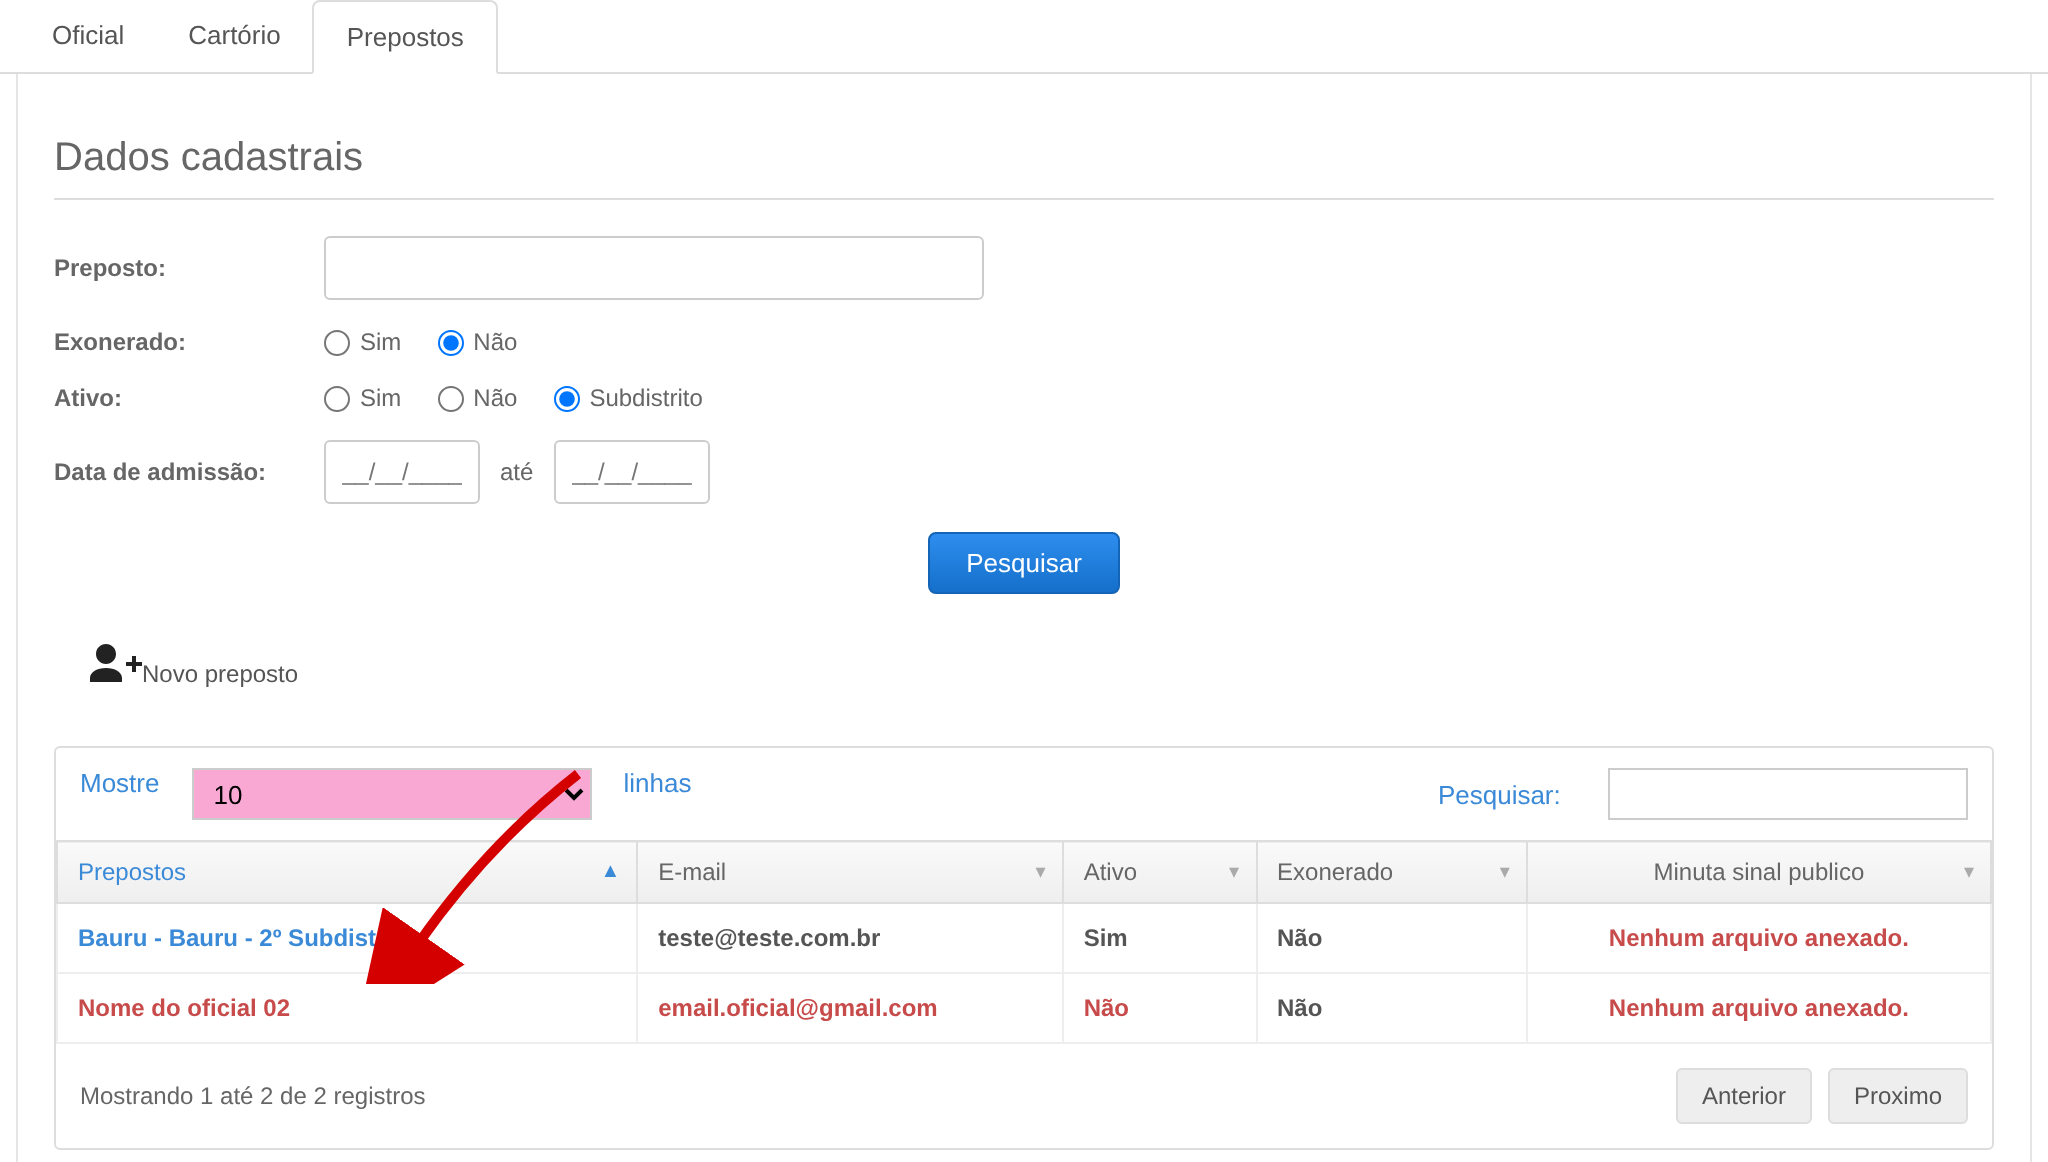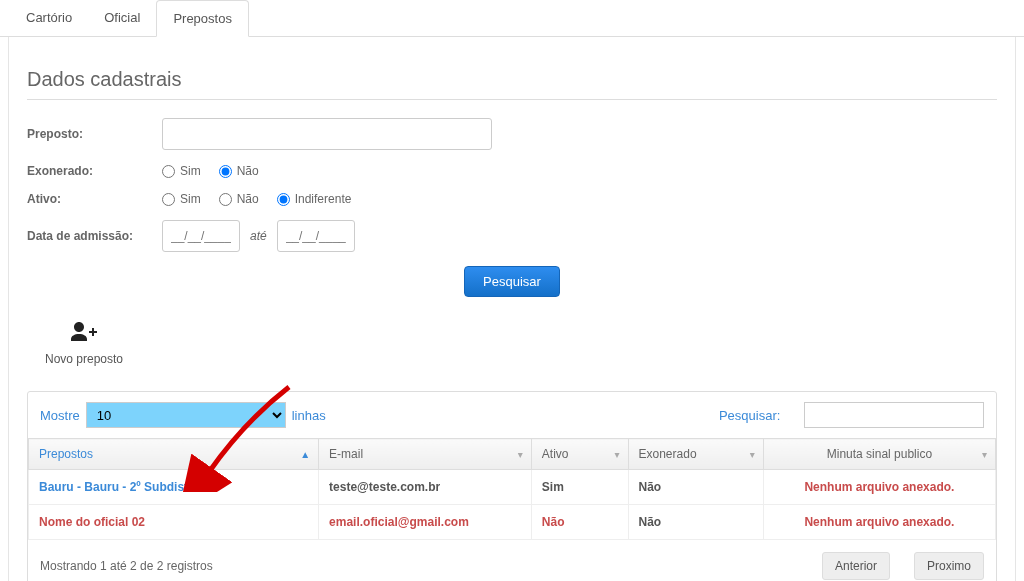--- a/index.html
+++ b/index.html
@@ -11,67 +11,67 @@
     
     .panel { border: 1px solid #e5e5e5; border-top: none; margin: 0 8px; padding: 15px 18px 20px; border-radius: 0 0 4px 4px; }
     
     .section-title { font-size: 20px; color: #666; font-weight: 300; margin-bottom: 8px; margin-top: 16px; }
     .section-hr { border: none; border-top: 1px solid #ddd; margin-bottom: 18px; }
     
     .form-row { display: flex; align-items: center; margin-bottom: 14px; }
     .form-label { width: 135px; font-weight: bold; color: #666; font-size: 12px; }
     .form-input { width: 330px; height: 32px; border: 1px solid #ccc; border-radius: 3px; padding: 4px 8px; font-size: 13px; }
     .date-input { width: 78px; height: 32px; border: 1px solid #ccc; border-radius: 3px; padding: 4px 8px; font-size: 12px; color: #999; text-align: left; }
-    .date-sep { margin: 0 10px; font-size: 12px; color: #666; font-style: italic; }
+    .date-sep { margin: 0 10px; font-size: 12px; color: #666; }
     
     .radio-group { display: flex; align-items: center; gap: 6px; }
     .radio-item { display: flex; align-items: center; margin-right: 12px; }
     .radio-item input { margin-right: 5px; }
     .radio-item label { font-size: 12px; color: #666; }
     
     .btn-primary { background: linear-gradient(to bottom, #2e8def, #1470c9); color: #fff; border: 1px solid #1465b8; padding: 7px 18px; border-radius: 4px; cursor: pointer; font-size: 13px; display: block; margin: 10px auto 0; }
     
-    .novo-block { margin: 25px 0 25px 18px; display: inline-flex; flex-direction: column; align-items: center; cursor: pointer; }
+    .novo-block { margin: 25px 0 25px 18px; display: inline-flex; align-items: center; cursor: pointer; }
     .novo-icon { font-size: 22px; color: #222; line-height: 1; }
     .novo-label { font-size: 12px; color: #555; margin-top: 4px; }
     
     .table-wrap { border: 1px solid #ddd; border-radius: 3px; }
     .table-top { display: flex; justify-content: space-between; align-items: center; padding: 10px 12px; }
-    .table-top-left { display: flex; align-items: center; gap: 6px; }
+    .table-top-left { display: flex; gap: 16px; }
     .mostre-label { color: #3b8ad8; font-size: 13px; }
-    .mostre-select { width: 200px; height: 26px; border: 1px solid #ccc; background: #7dd3fc; font-size: 13px; padding: 0 6px; }
+    .mostre-select { width: 200px; height: 26px; border: 1px solid #ccc; background: #f9a8d4; font-size: 13px; padding: 0 6px; }
     .linhas-label { color: #3b8ad8; font-size: 13px; }
     .pesquisar-label { color: #3b8ad8; font-size: 13px; margin-right: 20px; }
     .pesquisar-input { width: 180px; height: 26px; border: 1px solid #ccc; padding: 3px 6px; }
     
     table { width: 100%; border-collapse: collapse; }
     th { background: linear-gradient(to bottom, #fafafa, #eee); border: 1px solid #ddd; padding: 8px 10px; text-align: left; font-size: 12px; color: #666; font-weight: normal; position: relative; }
     th.sorted { color: #3b8ad8; }
     th.center { text-align: center; }
     .sort-indicator { position: absolute; right: 8px; top: 50%; transform: translateY(-50%); font-size: 10px; color: #aaa; }
     .sort-indicator.active { color: #3b8ad8; }
     td { border: 1px solid #eee; padding: 10px; font-size: 12px; color: #555; font-weight: bold; }
     td.link { color: #3b8ad8; cursor: pointer; }
     td.red { color: #c84b4b; }
     td.center { text-align: center; }
     tr.row2 td.link { color: #c84b4b; }
     
     .table-bottom { display: flex; justify-content: space-between; align-items: center; padding: 12px; }
     .table-info { font-size: 12px; color: #666; }
-    .pager { display: flex; gap: 24px; margin-left: 20px; }
+    .pager { display: flex; gap: 8px; margin-left: 20px; }
     .pager-btn { background: #eee; border: 1px solid #ddd; padding: 6px 12px; font-size: 12px; color: #555; border-radius: 3px; cursor: pointer; }
     
     .arrow-annotation { position: absolute; pointer-events: none; z-index: 100; }
   </style>
 </head>
 <body>
 
 <div class="tabs">
+  <div class="tab">Oficial</div>
   <div class="tab">Cartório</div>
-  <div class="tab">Oficial</div>
   <div class="tab active">Prepostos</div>
 </div>
 
 <div class="panel" style="position: relative;">
   
   <div class="section-title">Dados cadastrais</div>
   <hr class="section-hr">
   
   <div class="form-row">
     <div class="form-label">Preposto:</div>
@@ -98,21 +98,21 @@
       <div class="radio-item">
         <input type="radio" name="ativo" style="">
         <label>Sim</label>
       </div>
       <div class="radio-item">
         <input type="radio" name="ativo" style="">
         <label>Não</label>
       </div>
       <div class="radio-item">
         <input type="radio" name="ativo" checked="" style="">
-        <label>Indiferente</label>
+        <label>Subdistrito</label>
       </div>
     </div>
   </div>
 
   <div class="form-row">
     <div class="form-label">Data de admissão:</div>
     <div style="display:flex; align-items:center;">
       <input class="date-input" type="text" placeholder="__/__/____" style="">
       <span class="date-sep">até</span>
       <input class="date-input" type="text" placeholder="__/__/____" style="">

